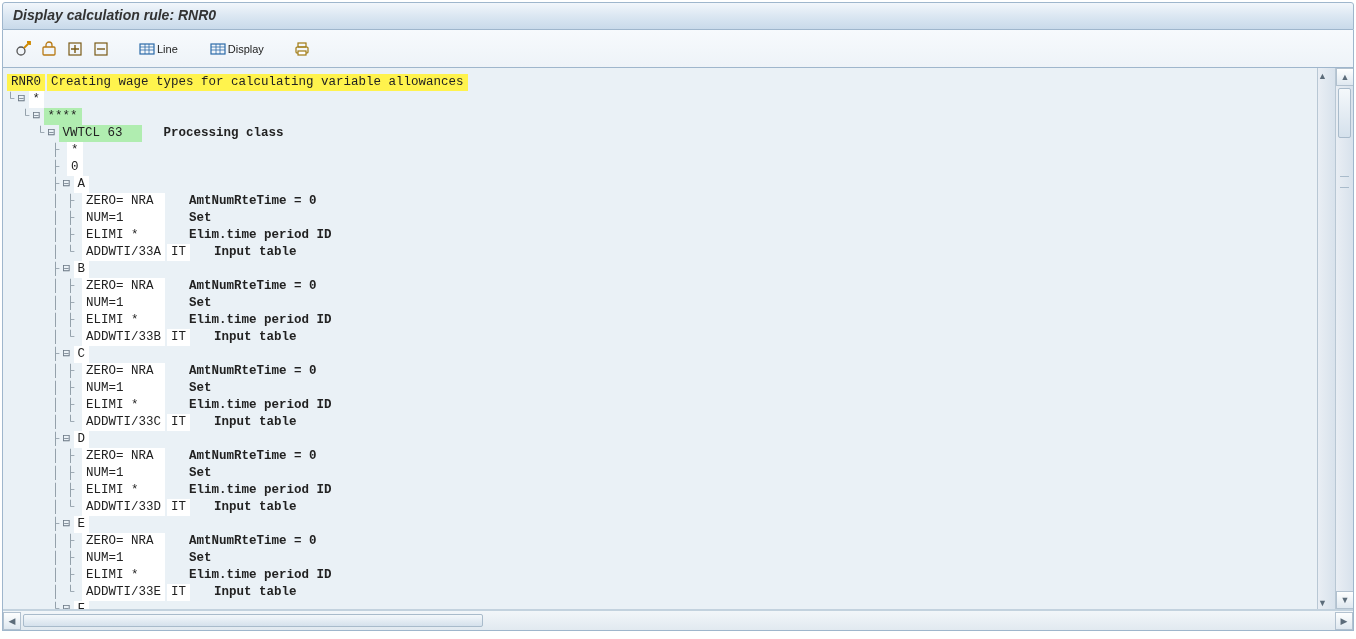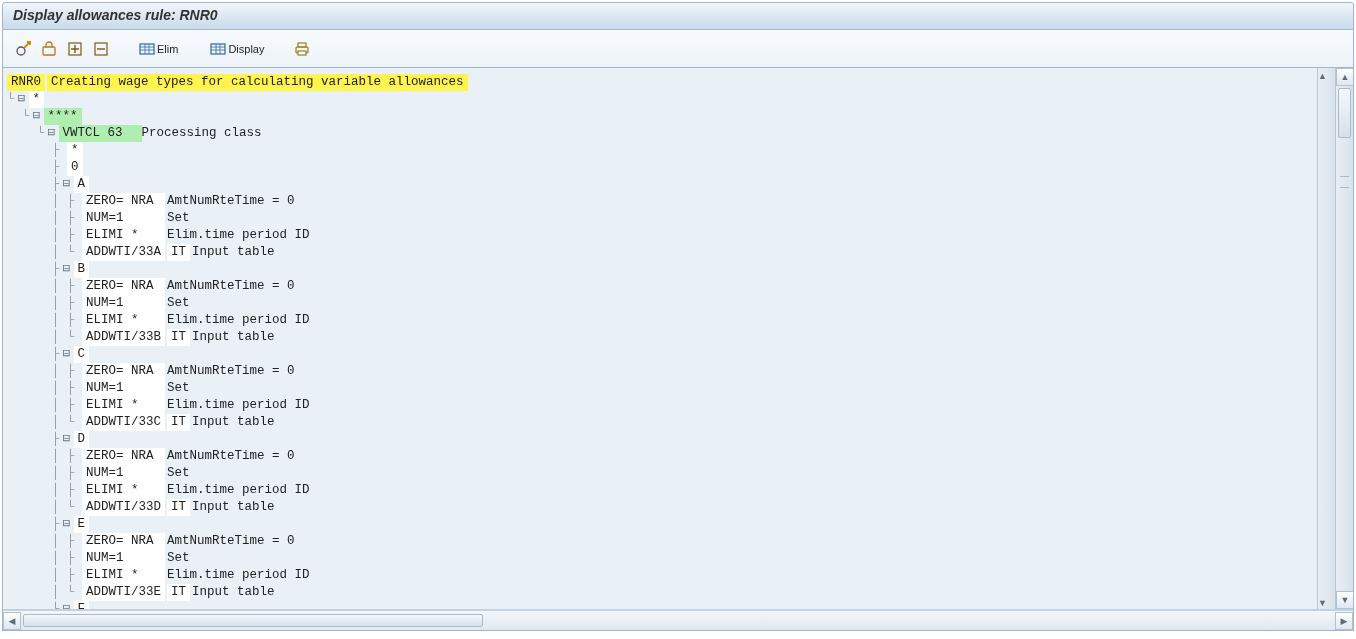--- a/index.html
+++ b/index.html
@@ -58,21 +58,21 @@
     position: relative;
     height: 100%;
     overflow: hidden;
   }
 
   
   .row { height: 17px; display: flex; align-items: flex-start; position: relative; }
   .code-cell { display:inline-block; background:#fff; padding: 0 4px; margin-right: 2px; }
   .hl-yellow { background:#fff34d; padding:0 4px; }
   .hl-green  { background:#b0edb0; padding:0 4px; }
-  .rule-text { margin-left: 0; }
+  .rule-text { margin-left: 22px; font-weight: bold; }
 
   
   .conn { color:#8a97a2; white-space:pre; display:inline-block; }
   .flag { color:#6b7885; display:inline-block; width:14px; text-align:center; }
 
   
   .vscroll, .vscroll-inner { position: absolute; right: 0; top: 0; width: 18px; background: linear-gradient(to right,#e9eef4,#d8e2ec); border-left:1px solid #b8c7d4; }
   .vscroll { height: 100%; }
   .vscroll .arrow, .hscroll .arrow { width:18px; height:18px; background:linear-gradient(#fdfefe,#dfe8f0); border:1px solid #b2c1cf; display:flex; align-items:center; justify-content:center; cursor:pointer; }
   .vscroll .track { position:absolute; top:18px; bottom:18px; left:0; right:0; }
@@ -87,21 +87,21 @@
   .hscroll .arrow { position:absolute; top:1px; }
   .hscroll .arrow.left{ left:0;} .hscroll .arrow.right{ right:0;}
   .hscroll .track { position:absolute; left:18px; right:18px; top:1px; bottom:1px; }
   .hscroll .thumb { position:absolute; top:2px; bottom:2px; left:2px; width:460px; background:linear-gradient(#f4f8fb,#d5e1ec); border:1px solid #a9bbcb; border-radius:2px; }
 
   .tri { font-size:9px; color:#5c6c7a; }
 </style>
 </head>
 <body>
 
-<div class="titlebar">Display allowances rule: RNR0</div>
+<div class="titlebar">Display calculation rule: RNR0</div>
 
 <div class="toolbar-panel">
   <span class="tool">
     <svg viewBox="0 0 16 16">
         <circle cx="6" cy="10" r="4" fill="none" stroke="#555" stroke-width="1.3"></circle>
         <path d="M9 7l6 -6" stroke="#d08a00" stroke-width="1.8"></path>
         <path d="M12 1h3v3" fill="none" stroke="#d08a00" stroke-width="1.8"></path>
       </svg>
   </span>
   <span class="tool">
@@ -121,21 +121,21 @@
         <rect x="2" y="2" width="12" height="12" fill="none" stroke="#7a5b16" stroke-width="1.2"></rect>
         <path d="M4 8h8" stroke="#7a5b16" stroke-width="1.4"></path>
       </svg>
   </span>
   <span class="vsep"></span>
   <span class="tool-labeled">
     <svg viewBox="0 0 16 16" width="16" height="16">
         <rect x="1" y="3" width="14" height="10" fill="none" stroke="#2b6aa8" stroke-width="1.2"></rect>
         <path d="M1 6h14M1 9h14M6 3v10M10 3v10" stroke="#2b6aa8" stroke-width="0.8"></path>
       </svg>
-    <span>Elim</span>
+    <span>Line</span>
   </span>
   <span class="vsep"></span>
   <span class="tool-labeled">
     <svg viewBox="0 0 16 16" width="16" height="16">
         <rect x="1" y="3" width="14" height="10" fill="none" stroke="#2b6aa8" stroke-width="1.2"></rect>
         <path d="M1 6h14M1 9h14M6 3v10M10 3v10" stroke="#2b6aa8" stroke-width="0.8"></path>
       </svg>
     <span>Display</span>
   </span>
   <span class="vsep"></span>

